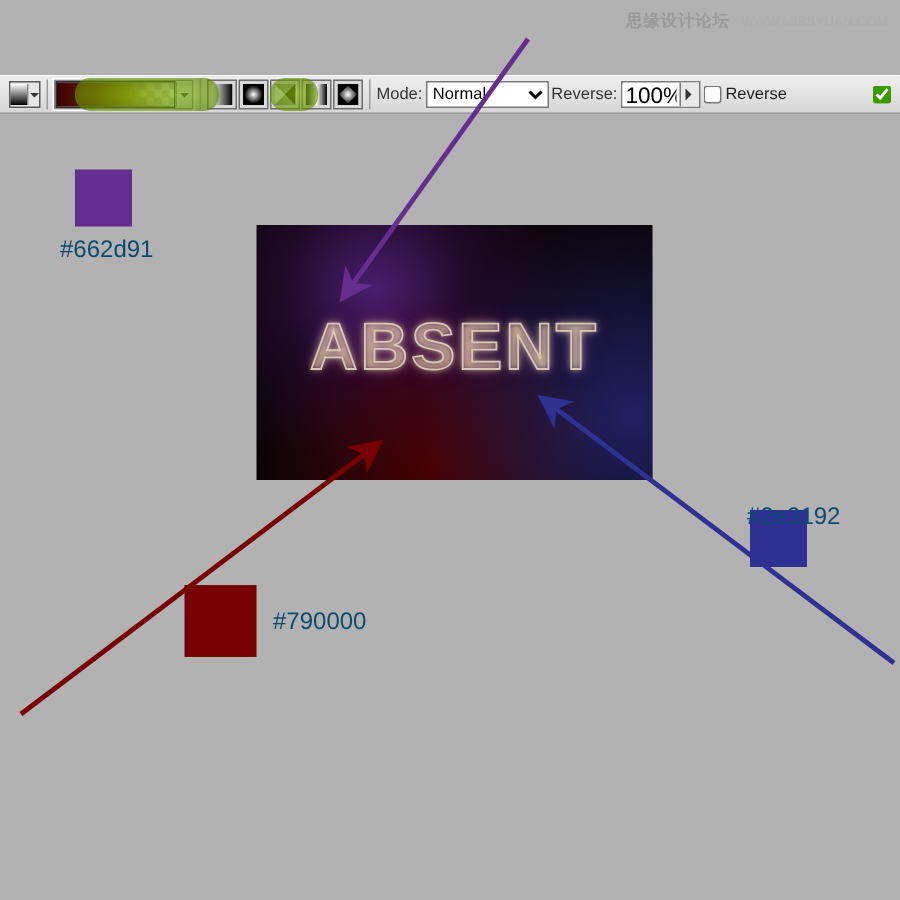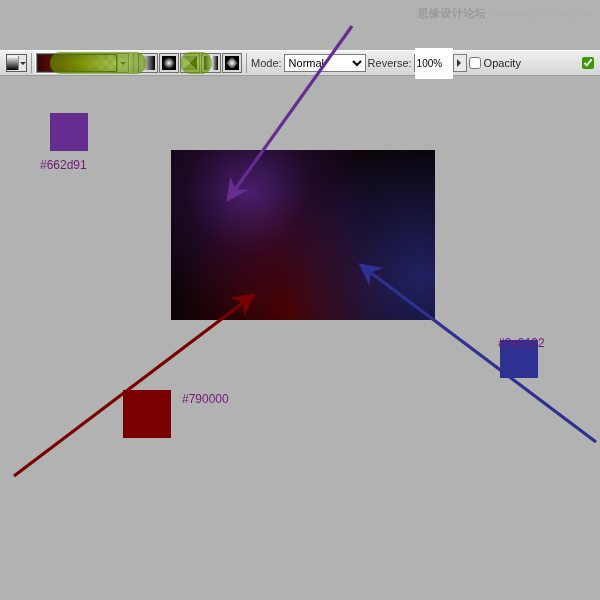--- a/index.html
+++ b/index.html
@@ -69,33 +69,33 @@
   .tbtn svg{display:block}
   .lbl{color:#333}
   select{
     height:18px;font-size:11px;border:1px solid #7a7a7a;background:#fff;
     width:82px;
   }
   .opacity-box{
     display:flex;align-items:center;border:1px solid #7a7a7a;background:#fff;height:16px;
   }
   .opacity-box input{
-    border:none;width:34px;height:31px;font-size:10px;text-align:left;padding:0 2px;
+    border:none;width:34px;height:14px;font-size:15px;text-align:right;padding:0 2px;
   }
   .play{
     width:12px;height:16px;border-left:1px solid #7a7a7a;display:flex;align-items:center;justify-content:center;background:#e9e9e9;
   }
   .play::after{content:"";border:4px solid transparent;border-left-color:#333;margin-left:2px}
   .chk{display:flex;align-items:center;gap:3px}
   .chk input{width:12px;height:12px;margin:0}
   .chk.green input{accent-color:#3a9b00}
 
   
   .swatch{position:absolute;width:38px;height:38px;border:0}
-  .sw-label{position:absolute;font-size:12px;color:#701a75}
+  .sw-label{position:absolute;font-size:16px;color:#0c4a6e}
 
   
   .art{
     position:absolute;left:171px;top:150px;width:264px;height:170px;
     background:radial-gradient(circle at 30% 25%,#4a1e6d 0%,#1e0926 28%,#0b0408 55%,#050203 100%);
     overflow:hidden;
   }
   .glow-red{position:absolute;inset:0;background:radial-gradient(circle at 45% 95%,rgba(121,0,0,.55),transparent 55%)}
   .glow-blue{position:absolute;inset:0;background:radial-gradient(circle at 95% 75%,rgba(46,49,146,.65),transparent 50%)}
   .absent{
@@ -200,43 +200,44 @@
   </select>
 
   <span class="lbl">Reverse:</span>
   <div class="opacity-box">
     <input value="100%" style="">
     <div class="play"></div>
   </div>
 
   <label class="chk">
     <input type="checkbox" style="">
-    <span>Opacity</span>
+    <span>Reverse</span>
   </label>
 
   <label class="chk green" style="margin-left:auto">
     <input type="checkbox" checked="" style="">
   </label>
 </div>
 
 <div class="hl-pill pill1"></div>
 <div class="hl-pill pill2"></div>
 
 <div class="swatch" style="left:50px;top:113px;background:#662d91"></div>
 <div class="sw-label" style="left:40px;top:158px">#662d91</div>
 
 <div class="swatch" style="left:123px;top:390px;width:48px;height:48px;background:#790000"></div>
-<div class="sw-label" style="left:182px;top:392px">#790000</div>
+<div class="sw-label" style="left:182px;top:406px">#790000</div>
 
 <div class="swatch" style="left:500px;top:340px;background:#2e3192"></div>
 <div class="sw-label" style="left:498px;top:336px">#2e3192</div>
 
 <div class="art">
   <div class="glow-red"></div>
   <div class="glow-blue"></div>
+  <div class="absent">ABSENT</div>
 </div>
 
 <svg class="overlay">
   <defs>
     <marker id="ap" viewBox="0 0 10 10" refX="8" refY="5" markerWidth="7" markerHeight="7" orient="auto-start-reverse">
       <path d="M0 0 L10 5 L0 10 L3 5 Z" fill="#662d91"></path>
     </marker>
     <marker id="am" viewBox="0 0 10 10" refX="8" refY="5" markerWidth="7" markerHeight="7" orient="auto-start-reverse">
       <path d="M0 0 L10 5 L0 10 L3 5 Z" fill="#790000"></path>
     </marker>

